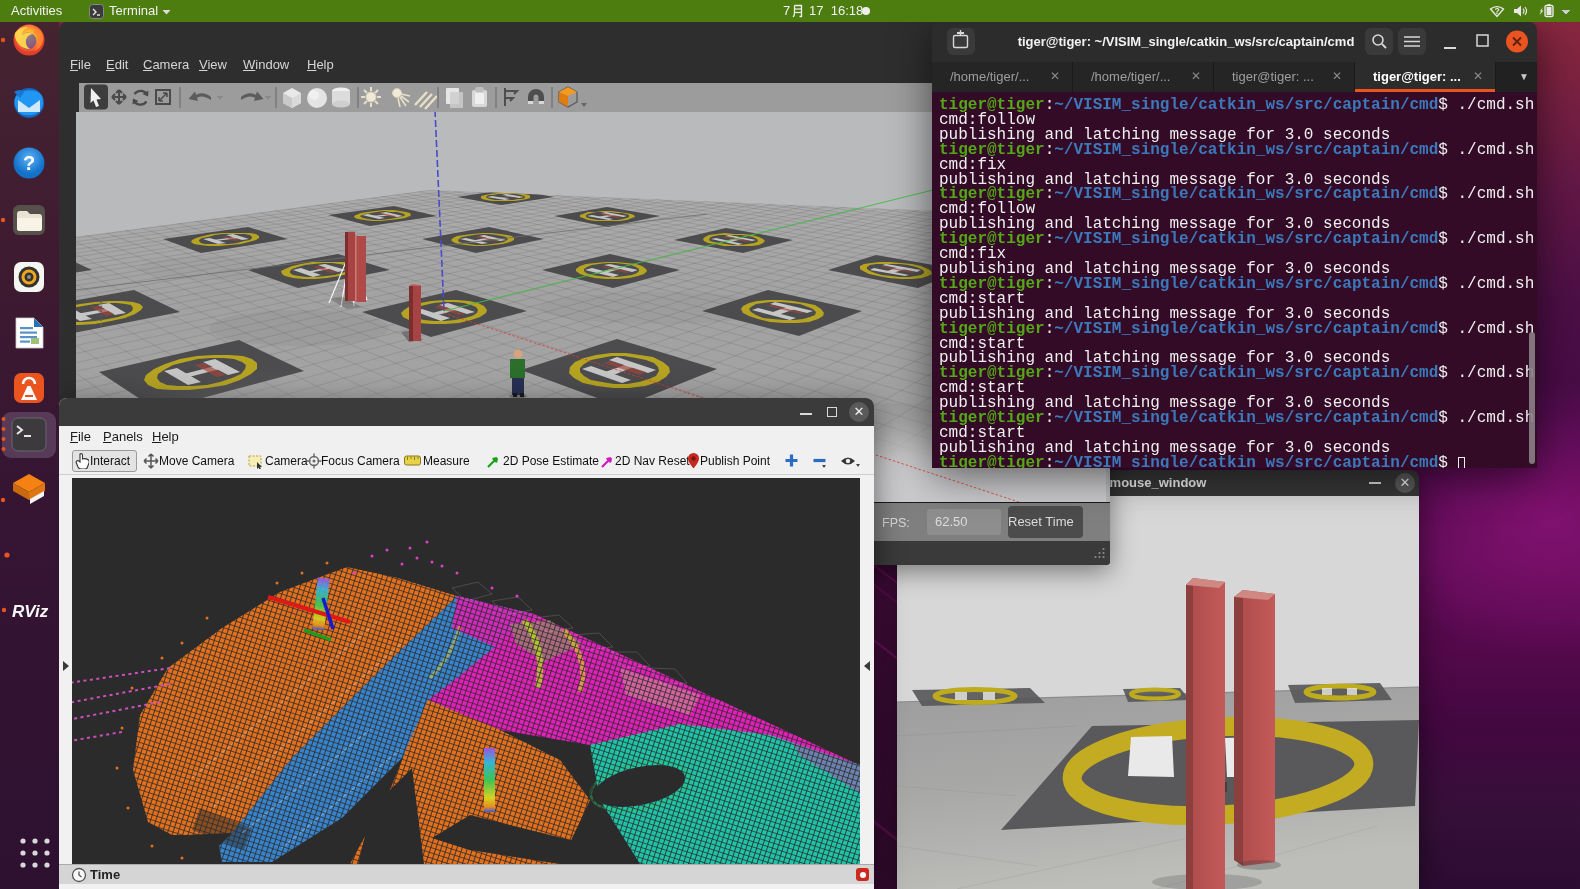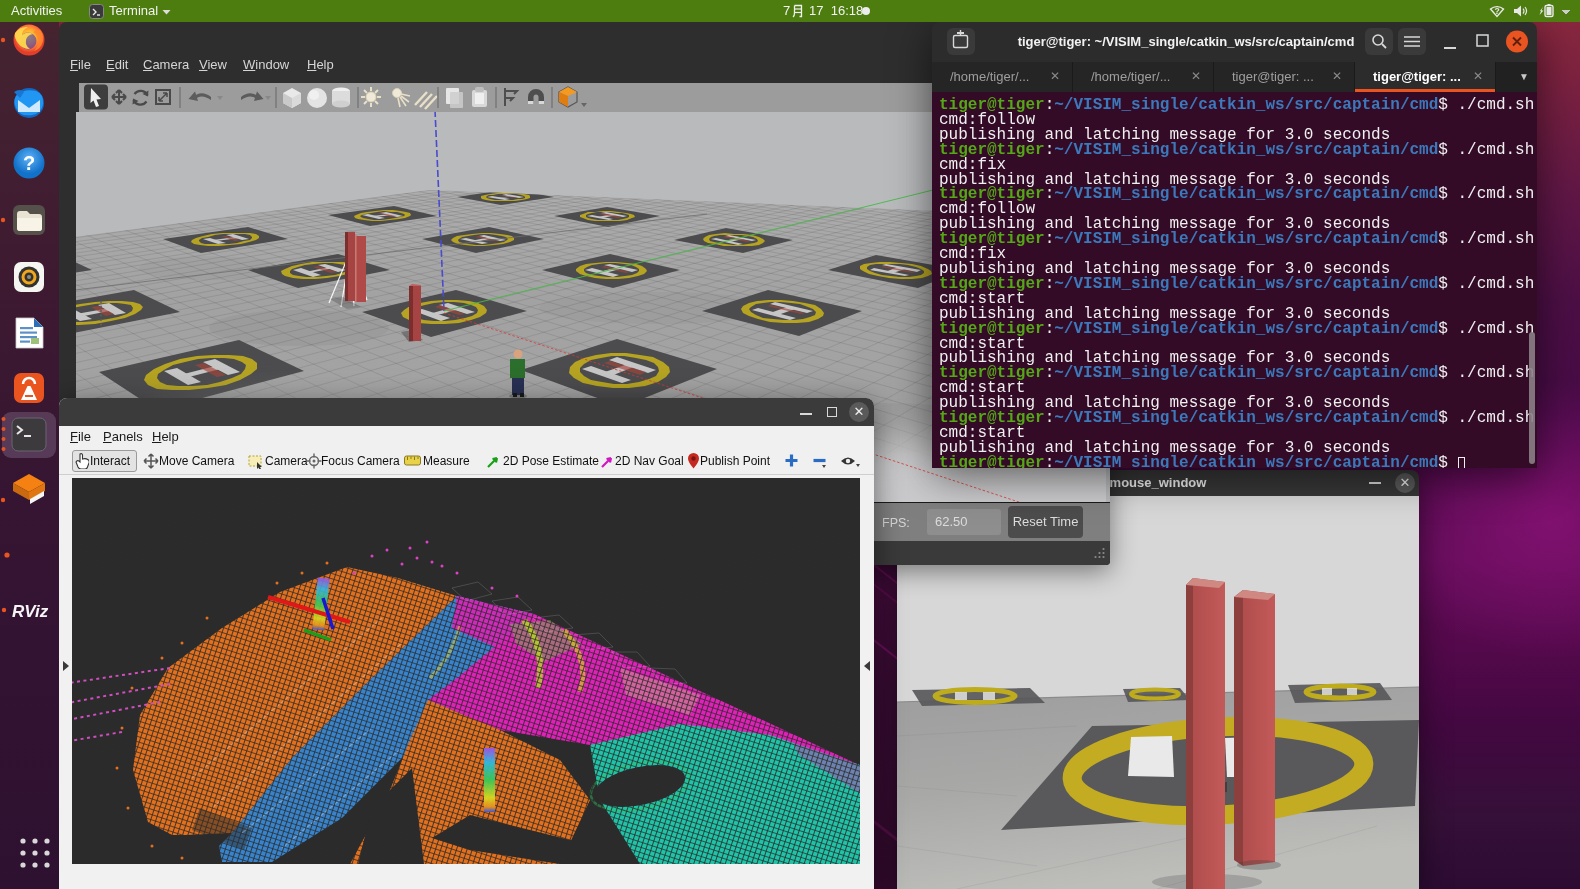--- a/index.html
+++ b/index.html
@@ -671,21 +671,21 @@
             <circle cx="42" cy="278.5" r="1"></circle>
             <circle cx="42" cy="283" r="1"></circle>
             <circle cx="42" cy="287.5" r="1"></circle>
             <circle cx="42" cy="292" r="1"></circle>
             <circle cx="42" cy="296.5" r="1"></circle>
           </g>
 </svg></div>
   <div id="gazpanel" class="abs" style="left:17px;top:480px;width:1034px;height:39px;background:#7f7f7f;border-top:1px solid #1a1a1a">
     <span class="abs" style="left:806px;top:13px;color:#d8d8d8;font-size:12.5px">FPS: </span>
     <div class="abs" style="left:851px;top:6px;width:74px;height:26px;background:#8e8e8e;border-radius:3px;color:#dcdcdc;font-size:13px;line-height:26px;padding-left:8px">62.50</div>
-    <div class="abs" style="left:932px;top:3px;width:75px;height:32px;background:#4c4c4c;border-radius:4px;color:#dcdcdc;font-size:13px;line-height:32px;text-align:center">Reset Time</div>
+    <div class="abs" style="left:932px;top:3px;width:75px;height:32px;background:#4c4c4c;border-radius:4px;color:#dcdcdc;font-size:13px;line-height:32px;">Reset Time</div>
   </div>
   <div class="abs" style="left:0;top:519px;width:1051px;height:24px;background:#3a3a3a;border-radius:0 0 4px 4px">
     <svg class="abs" style="left:1034px;top:6px" width="13" height="12">
           <g fill="#8a8a8a">
             <circle cx="10.5" cy="2" r="1.1"></circle>
             <circle cx="6.5" cy="6" r="1.1"></circle>
             <circle cx="10.5" cy="6" r="1.1"></circle>
             <circle cx="2.5" cy="10" r="1.1"></circle>
             <circle cx="6.5" cy="10" r="1.1"></circle>
             <circle cx="10.5" cy="10" r="1.1"></circle>
@@ -738,21 +738,21 @@
           <line x1="14" y1="1.5" x2="14" y2="4" stroke="#8a7a20"></line>
         </svg>
 <span class="abs" style="left:364px;top:5px">Measure</span>
 <svg class="abs" style="left:427px;top:4px" width="16" height="16">
           <path d="M2 14 L11 5 M11 5 l-4.5 1 M11 5 l-1 4.5" stroke="#18a018" stroke-width="2.2" fill="none"></path>
         </svg>
 <span class="abs" style="left:444px;top:5px">2D Pose Estimate</span>
 <svg class="abs" style="left:541px;top:4px" width="16" height="16">
           <path d="M2 14 L11 5 M11 5 l-4.5 1 M11 5 l-1 4.5" stroke="#d018c0" stroke-width="2.2" fill="none"></path>
         </svg>
-<span class="abs" style="left:556px;top:5px">2D Nav Goal</span>
+<span class="abs" style="left:556px;top:5px">2D Nav Reset</span>
 <svg class="abs" style="left:628px;top:3px" width="13" height="18">
           <path d="M6.5 1 a5.5 5.5 0 0 1 5.5 5.5 q0 3.5 -5.5 10 q-5.5 -6.5 -5.5 -10 a5.5 5.5 0 0 1 5.5 -5.5z" fill="#c42820"></path>
           <circle cx="6.5" cy="6.5" r="2.2" fill="#7a1410"></circle>
         </svg>
 <span class="abs" style="left:641px;top:5px">Publish Point</span>
 <svg class="abs" style="left:725px;top:4px" width="15" height="15">
           <path d="M7.5 1.5 v12 M1.5 7.5 h12" stroke="#2a6bc4" stroke-width="3.2"></path>
         </svg>
 <svg class="abs" style="left:753px;top:4px" width="15" height="15">
           <path d="M1.5 7.5 h12" stroke="#2a6bc4" stroke-width="3.2"></path>
@@ -849,20 +849,29 @@
             <circle cx="56" cy="330" r="1.5"></circle>
             <circle cx="80" cy="368" r="1.5"></circle>
             <circle cx="110" cy="380" r="1.5"></circle>
             <circle cx="230" cy="95" r="1.5"></circle>
             <circle cx="255" cy="85" r="1.5"></circle>
             <circle cx="205" cy="105" r="1.5"></circle>
             <circle cx="135" cy="140" r="1.5"></circle>
             <circle cx="110" cy="165" r="1.5"></circle>
 </g>
 </svg></div>
+  <div id="rviztime" class="abs" style="left:0;top:466px;width:815px;height:20px;background:#d5d5d5;border-top:1px solid #ababab">
+        <svg class="abs" style="left:12px;top:2px" width="16" height="16">
+          <circle cx="8" cy="8" r="6.5" fill="#f8f8f8" stroke="#555" stroke-width="1.3"></circle>
+          <path d="M8 4.5 V8 l2.5 2" stroke="#555" stroke-width="1.3" fill="none"></path>
+        </svg>
+<div class="abs" style="left:797px;top:3px;width:13px;height:13px;border-radius:3px;background:#cc2a1e"></div>
+<div class="abs" style="left:800.5px;top:6.5px;width:6px;height:6px;border-radius:50%;background:#fff"></div>
+    <span class="abs" style="left:31px;top:2px;font-weight:bold;font-size:13px;color:#222">Time</span>
+  </div>
  </div>
 
  <div id="termwin" class="abs" style="left:932px;top:22px;width:605px;height:446px;border-radius:8px 8px 0 0;overflow:hidden;box-shadow:0 8px 40px rgba(0,0,0,0.55)">
   <div id="termhead" class="abs" style="left:0;top:0;width:605px;height:40px;background:#2c2c2c"><svg width="605" height="40">
 <rect x="15" y="6" width="28" height="27" rx="6" fill="#3a3a3a"></rect>
 <rect x="21.5" y="13.5" width="14" height="12" rx="1.5" fill="none" stroke="#d8d8d8" stroke-width="1.4"></rect>
 <rect x="25" y="10" width="7" height="2" fill="#d8d8d8"></rect>
 <path d="M28.5 8 v6 M25.5 11 h6" stroke="#d8d8d8" stroke-width="1.4" fill="none"></path>
 <text x="254" y="24" font-family="Liberation Sans" font-size="13" font-weight="bold" fill="#f2f2f2" text-anchor="middle">tiger@tiger: ~/VISIM_single/catkin_ws/src/captain/cmd</text>
 <rect x="433" y="6" width="28" height="27" rx="6" fill="#3a3a3a"></rect>

